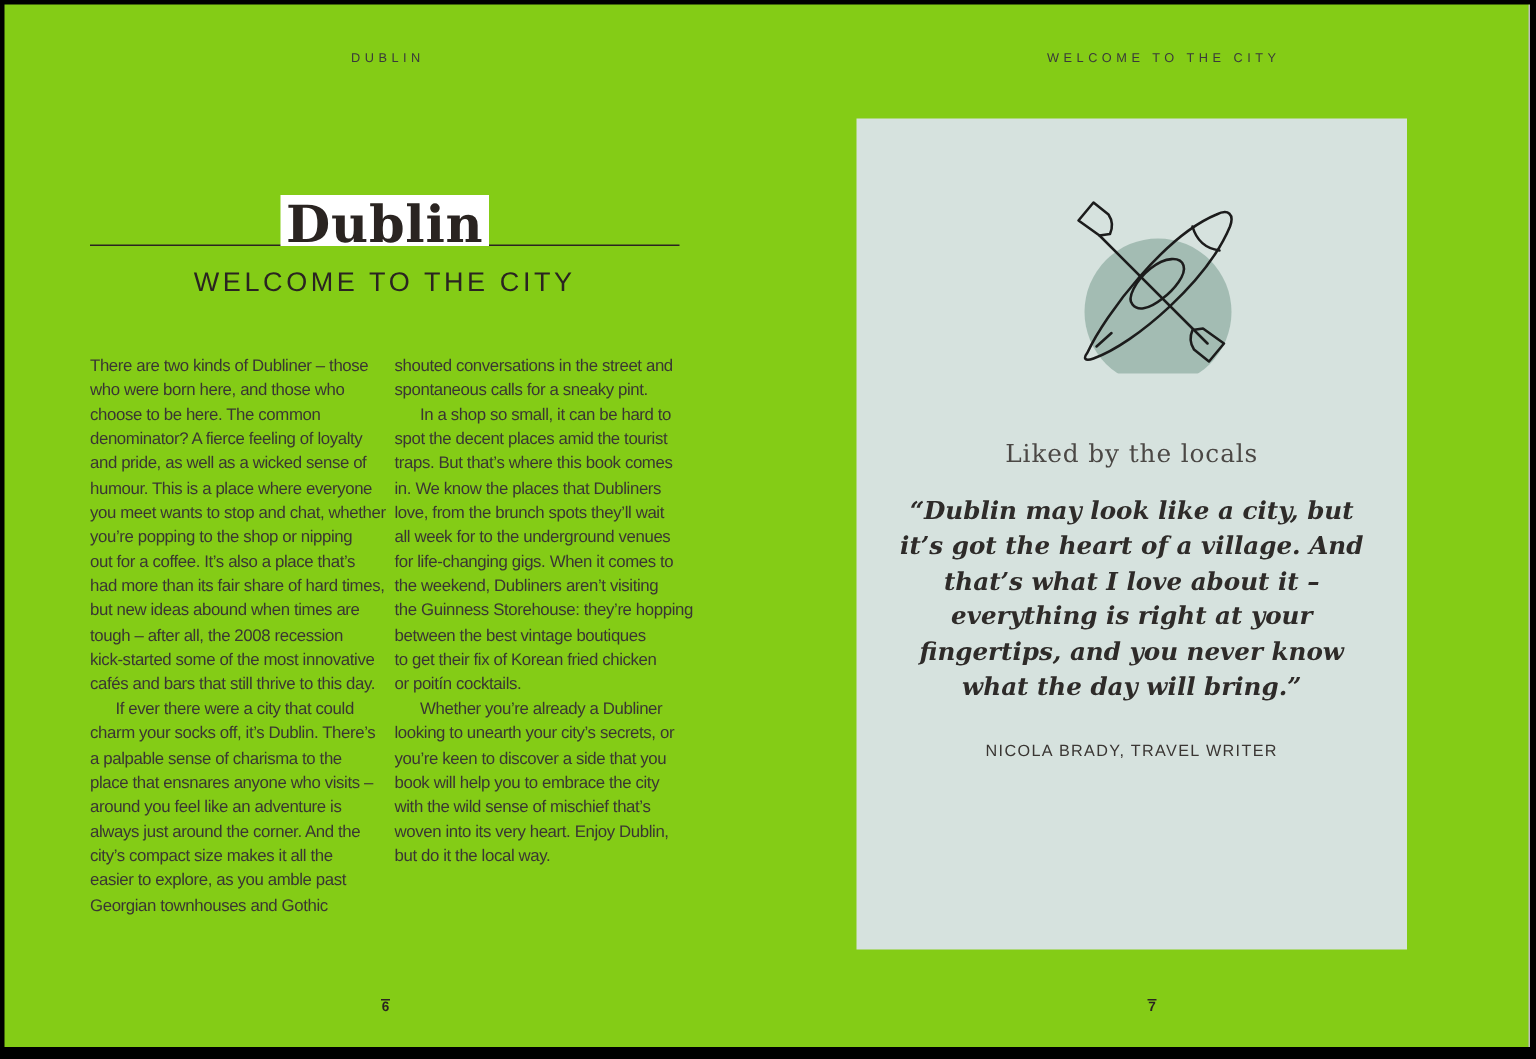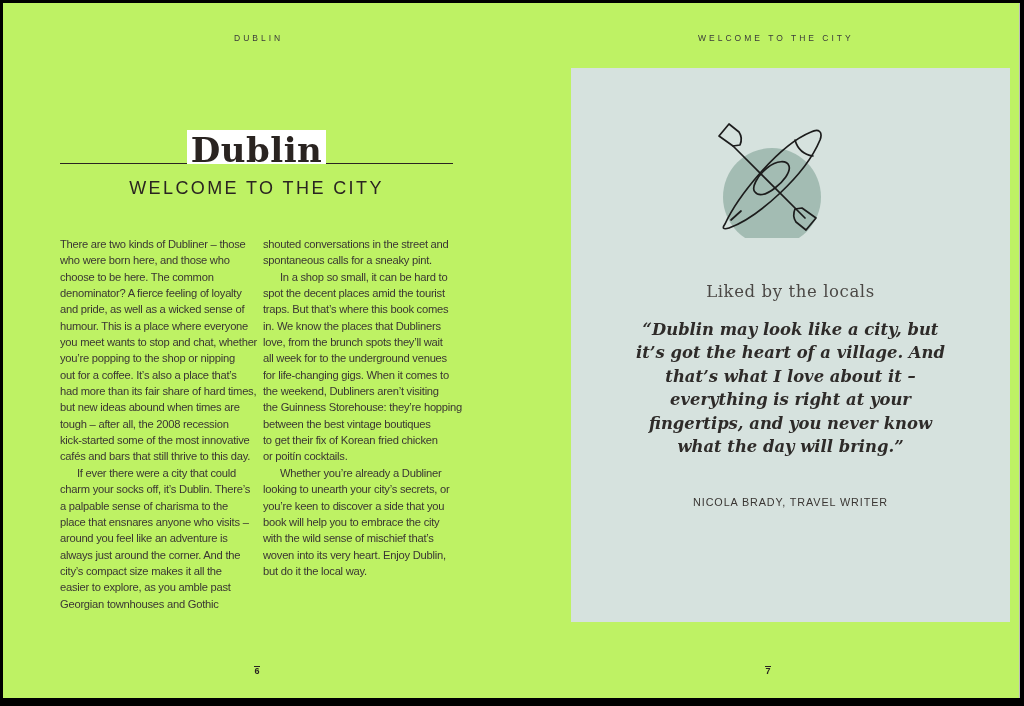--- a/index.html
+++ b/index.html
@@ -1,19 +1,19 @@
 <!DOCTYPE html>
 <html><head>
 <meta charset="utf-8">
 <style>
   * { box-sizing: border-box; margin: 0; padding: 0; }
   html, body { width: 1024px; height: 706px; overflow: hidden; background: #000; }
   .spread {
     position: absolute; left: 3px; top: 3px; width: 1017px; height: 695px;
-    background: #bef264; overflow: hidden;
+    background: #84cc16; overflow: hidden;
   }
   .running-head {
     position: absolute; top: 30px;
     font-family: "Liberation Sans", sans-serif; font-size: 8.5px;
     letter-spacing: 3px; color: #3a3a3a;
   }
   .rh-left { left: 231px; }
   .rh-right { left: 695px; }
 
   .title-wrap { position: absolute; left: 57px; top: 120px; width: 393px; height: 80px; }
@@ -44,37 +44,37 @@
     position: absolute; top: 663px; font-family: "Liberation Sans", sans-serif;
     font-size: 9px; font-weight: bold; color: #2a2421; text-align: center; width: 10px;
   }
   .page-num::before {
     content: ""; position: absolute; left: 2px; right: 2px; top: 0px; height: 1px; background: #2a2421;
   }
   .pn-left { left: 249px; }
   .pn-right { left: 760px; }
 
   .panel {
-    position: absolute; left: 568px; top: 65px; width: 439px; height: 554px;
+    position: absolute; left: 568px; top: 76px; width: 367px; height: 554px;
     background: #d6e2de;
   }
   .kayak-icon { position: absolute; left: 136px; top: 50px; width: 120px; height: 120px; }
   .panel-heading {
     position: absolute; left: 0; right: 0; top: 214px; text-align: center;
     font-family: "DejaVu Serif", serif; font-size: 16.5px; color: #4b4845; letter-spacing: 0.6px;
   }
   .quote {
     position: absolute; left: 20px; right: 20px; top: 250px; text-align: center;
     font-family: "DejaVu Serif", serif; font-weight: bold; font-size: 16.4px;
     line-height: 23.4px; color: #2e2b29; font-style: italic;
   }
   .quote .line { display: block; white-space: nowrap; }
   .attribution {
     position: absolute; left: 0; right: 0; top: 416px; text-align: center;
-    font-family: "Liberation Sans", sans-serif; font-size: 10.8px; letter-spacing: 0.9px; color: #3a3633; margin-top: 12px;
+    font-family: "Liberation Sans", sans-serif; font-size: 10.8px; letter-spacing: 0.9px; color: #3a3633;
   }
   .edge-right { position: absolute; right: 0; top: 0; width: 1px; height: 100%; background: #bdbdbd; }
 </style>
 </head>
 <body>
 
 <div class="spread">
 
   <div class="running-head rh-left">DUBLIN</div>
 

